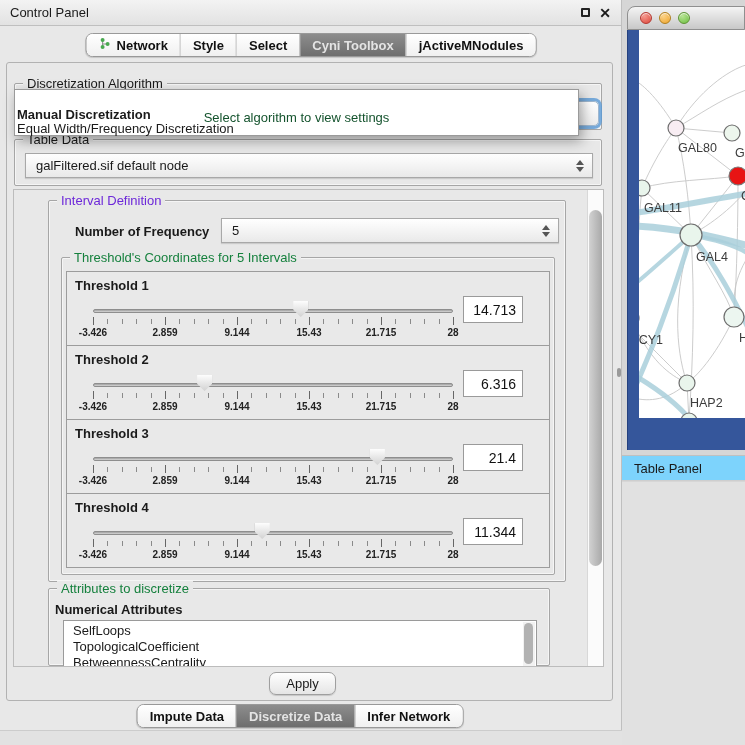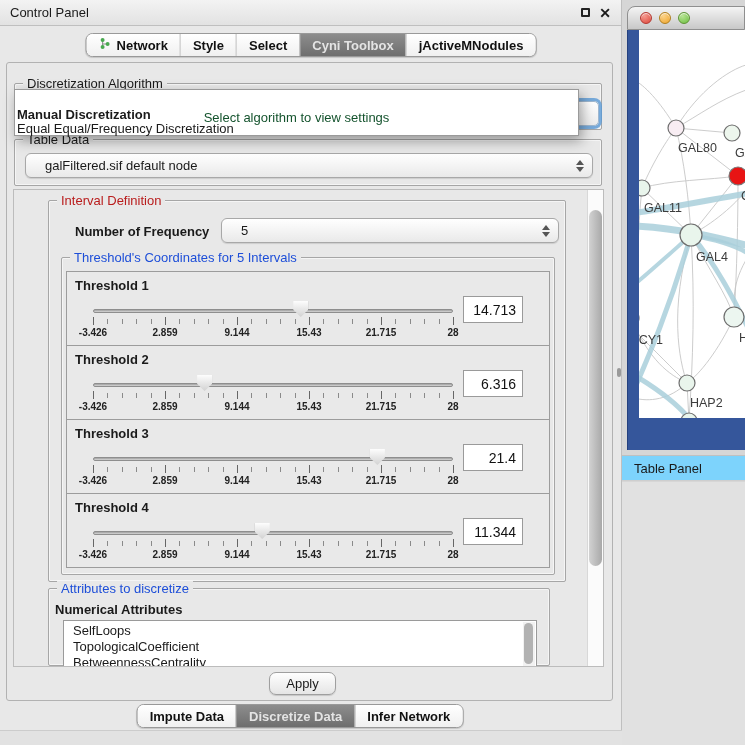--- a/index.html
+++ b/index.html
@@ -23,39 +23,39 @@
   .seg.sel{background:linear-gradient(#8d8d8d,#6e6e6e);color:#e4e4e4;border-left-color:#777;}
   #top-tabs{top:33px;left:311px;transform:translateX(-50%);}
   #bottom-tabs{top:704px;left:300px;transform:translateX(-50%);}
   .bottom-strip{position:absolute;left:0;top:730px;width:622px;height:15px;background:#e2e2e2;border-top:1px solid #cccccc;}
 
   .cp-content{position:absolute;left:6px;top:62px;width:607px;height:639px;border:1px solid #b2b2b2;
               border-radius:3px;background:#e8e8e8;}
 
   .grp{position:absolute;border:1px solid #a6a6a6;border-radius:2px;box-shadow:inset 0 0 0 1px rgba(255,255,255,.55);}
   .legend{position:absolute;top:-8px;left:8px;background:#e8e8e8;padding:0 4px;line-height:15px;}
-  .legend.green{color:#b91c1c;}
-  .legend.blue{color:#1d4ed8;}
+  .legend.green{color:#6d28d9;}
+  .legend.blue{color:#15803d;}
 
   
   .algo-grp{left:7px;top:20px;width:588px;height:47px;}
   .algo-combo{position:absolute;left:16px;top:38px;width:576px;height:25px;border-radius:5px;z-index:5;
               background:linear-gradient(#fff,#ececec);border:1px solid #9fb7cf;
               box-shadow:0 0 0 3px rgba(90,154,214,.8);}
   
   .popup{position:absolute;left:7px;top:26px;width:565px;height:47px;background:#fff;border:1px solid #9a9a9a;
          box-shadow:3px 5px 12px rgba(0,0,0,.35);z-index:50;}
   .popup .hint{position:absolute;top:20px;left:0;right:0;text-align:center;color:#14532d;}
   .popup .opt1{position:absolute;top:17px;left:2px;font-weight:bold;}
   .popup .opt2{position:absolute;top:31px;left:2px;}
 
   
   .td-grp{left:7px;top:76px;width:588px;height:47px;}
-  .mac-combo{position:absolute;display:flex;align-items:center;border:1px solid #a8a8a8;border-radius:6px;
-             background:linear-gradient(#fff,#e9e9e9);box-shadow:0 1px 1px rgba(0,0,0,.12);padding-left:19px;}
+  .mac-combo{position:absolute;display:flex;align-items:center;border:1px solid #a8a8a8;border-radius:0;
+             background:linear-gradient(#fff,#e9e9e9);box-shadow:0 1px 1px rgba(0,0,0,.12);padding-left:10px;}
   .td-combo{left:18px;top:90px;width:568px;height:25px;}
   .spin{margin-left:auto;margin-right:8px;display:flex;flex-direction:column;align-items:center;gap:2px;}
   .spin i{display:block;width:0;height:0;border-left:4px solid transparent;border-right:4px solid transparent;}
   .spin .up{border-bottom:5px solid #555;}
   .spin .dn{border-top:5px solid #555;}
 
   
   .scrollpane{position:absolute;left:6px;top:126px;width:591px;height:478px;border:1px solid #bcbcbc;background:#e8e8e8;overflow:hidden;}
   .vsb{position:absolute;top:0;right:0;bottom:0;width:16px;background:#fbfbfb;border-left:1px solid #d8d8d8;}
   .vsb .vthumb{position:absolute;left:1px;width:13px;top:20px;height:356px;border-radius:7px;
@@ -151,21 +151,21 @@
     <div class="cp-content">
 
       <div class="grp algo-grp">
         <span class="legend">Discretization Algorithm</span>
       </div>
       <div class="algo-combo"></div>
 
       <div class="popup">
         <div class="hint">Select algorithm to view settings</div>
         <div class="opt1">Manual Discretization</div>
-        <div class="opt2">Equal Equal/Frequency Discretization</div>
+        <div class="opt2">Equal Width/Frequency Discretization</div>
       </div>
 
       <div class="grp td-grp">
         <span class="legend">Table Data</span>
       </div>
       <div class="mac-combo td-combo">
         <span>galFiltered.sif default node</span>
         <span class="spin">
             <i class="up"></i>
             <i class="dn"></i>

